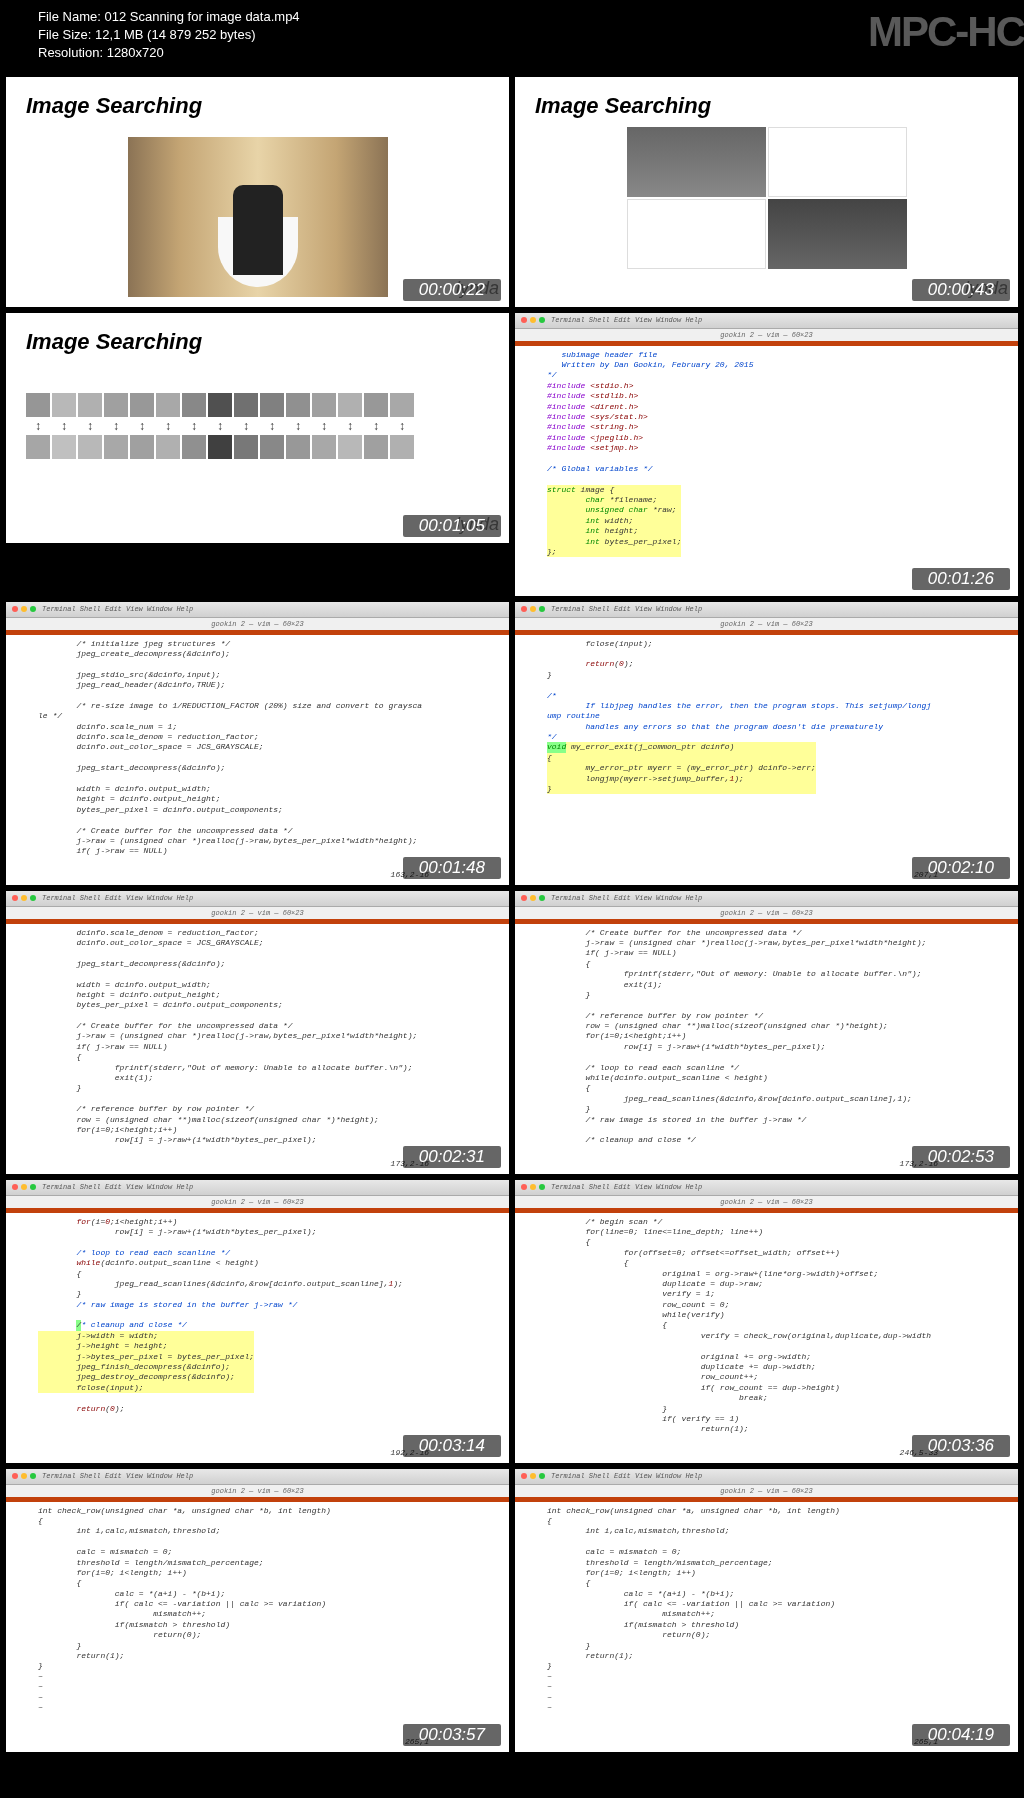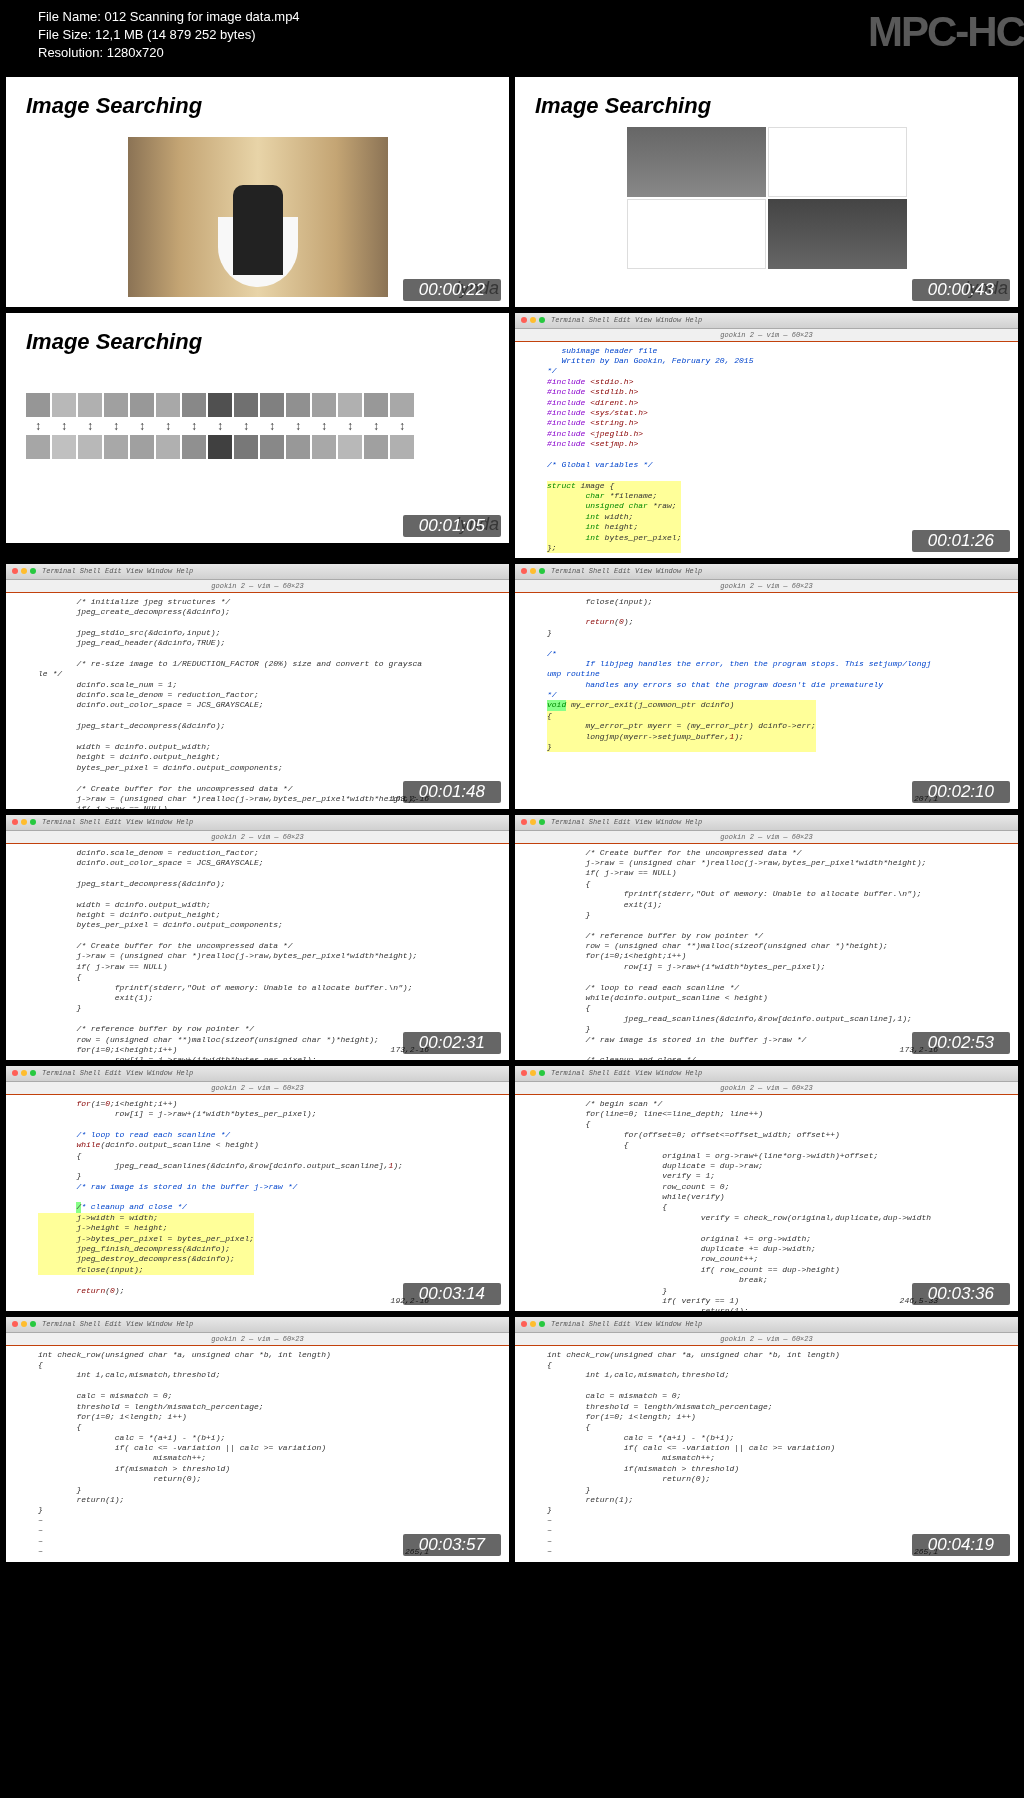--- a/index.html
+++ b/index.html
@@ -23,30 +23,30 @@
 .gray-rows { margin: 30px 20px; }
 .gray-row { display: flex; gap: 2px; margin-bottom: 18px; position: relative; }
 .gray-cell { width: 24px; height: 24px; }
 .arrows { position: absolute; top: 24px; left: 0; right: 0; display: flex; gap: 2px; }
 .arrow-cell { width: 24px; height: 18px; display: flex; align-items: center; justify-content: center; font-size: 12px; color: #333; }
 .terminal { background: #fff; font-family: 'Courier New', monospace; font-size: 8px; height: 100%; }
 .term-header { background: linear-gradient(#e8e8e8, #d0d0d0); height: 16px; display: flex; align-items: center; padding: 0 6px; font-size: 7px; color: #555; border-bottom: 1px solid #aaa; }
 .term-dots { display: flex; gap: 3px; margin-right: 6px; }
 .term-dot { width: 6px; height: 6px; border-radius: 50%; }
 .tr { background: #ff5f56; } .ty { background: #ffbd2e; } .tg { background: #27c93f; }
-.term-title { background: #f0f0f0; text-align: center; font-size: 7px; padding: 2px; color: #666; border-bottom: 1px solid #c2410c; }
+.term-title { background: #f0f0f0; text-align: center; font-size: 7px; padding: 2px; color: #666; border-bottom: 5px solid #c2410c; }
 .term-body { padding: 4px 8px; line-height: 1.3; white-space: pre; overflow: hidden; color: #333; margin-left: 24px; }
 .term-status { position: absolute; right: 80px; bottom: 6px; font-size: 8px; color: #333; font-family: 'Courier New', monospace; }
 .kw-blue { color: #0044cc; }
 .kw-green { color: #008800; }
 .kw-maroon { color: #880000; }
 .kw-purple { color: #8800cc; }
 .hl-yellow { background: #ffff99; display: inline-block; }
 .hl-green { background: #88ff88; display: inline-block; }
-.tile-term { height: 245px; }
+.tile-term { height: 283px; }
 .tile-slide { height: 230px; }
 </style>
 </head>
 <body>
 
 <div class="header">
   <div class="header-line">File Name: 012 Scanning for image data.mp4</div>
   <div class="header-line">File Size: 12,1 MB (14 879 252 bytes)</div>
   <div class="header-line">Resolution: 1280x720</div>
   <div class="mpc-logo">MPC-HC</div>

